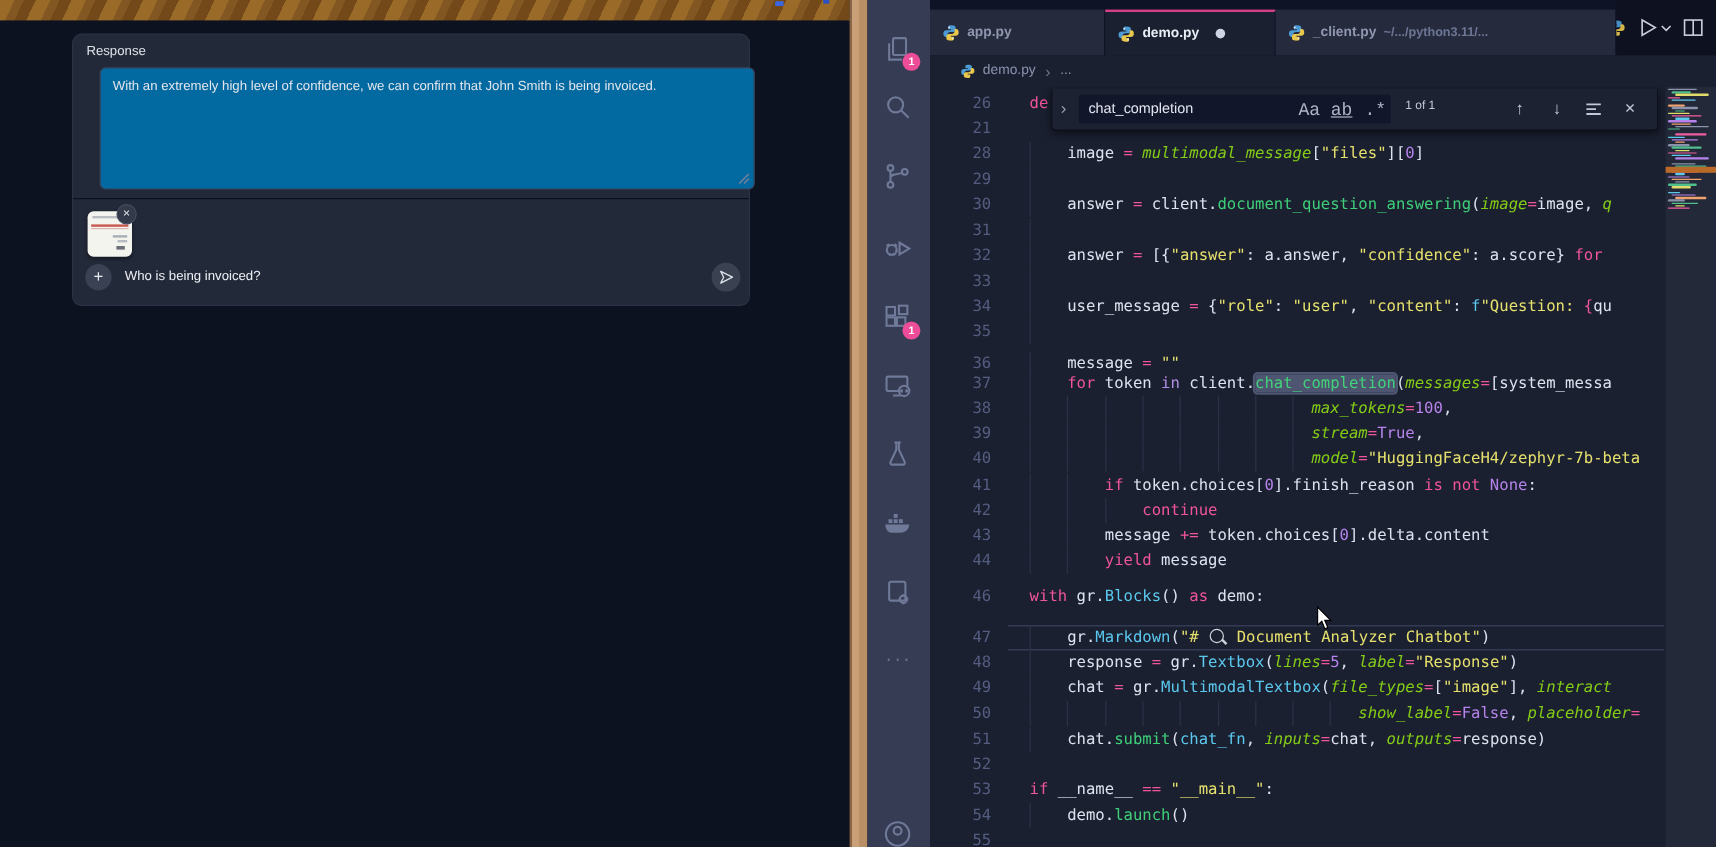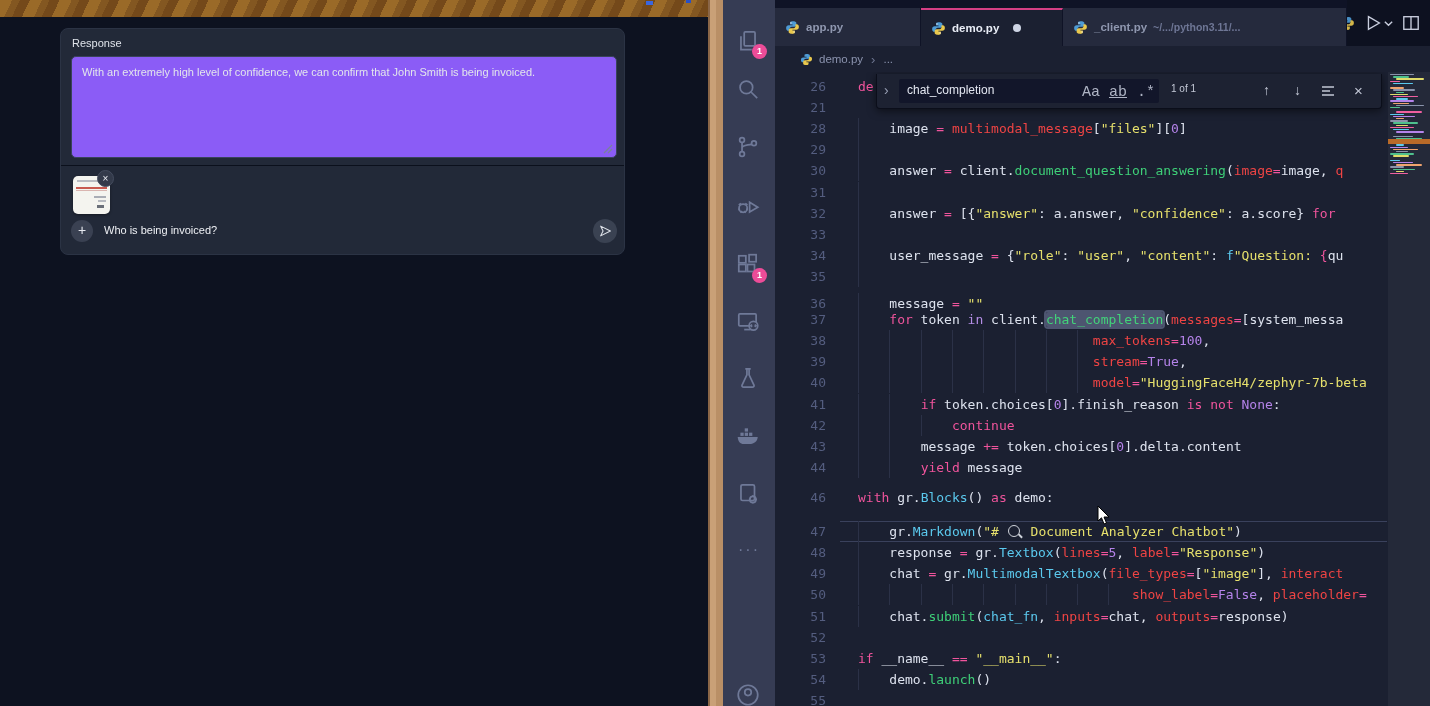--- a/index.html
+++ b/index.html
@@ -5,21 +5,21 @@
   html,body{margin:0;padding:0;background:#000;}
   .screen{position:relative;width:1430px;height:706px;overflow:hidden;font-family:"Liberation Sans",sans-serif;background:#0d1220;}
   
   .left-window{position:absolute;left:0;top:0;width:708px;height:706px;background:#0d1220;}
   .wallpaper-top{position:absolute;left:0;top:0;width:708px;height:17px;
     background:repeating-linear-gradient(115deg,#9a6a28 0 11px,#835721 11px 18px,#74491a 18px 27px);}
   .speck1{position:absolute;left:646px;top:1px;width:7px;height:4px;background:#3a66df;}
   .speck2{position:absolute;left:686px;top:0;width:5px;height:3px;background:#2750c8;}
   .gr-card{position:absolute;left:60px;top:28px;width:565px;height:227px;background:#222938;border:1px solid #2b3344;border-radius:8px;box-sizing:border-box;}
   .gr-label{position:absolute;left:11px;top:8px;font-size:11px;color:#dfe3ea;}
-  .gr-textbox{position:absolute;left:10px;top:27px;width:546px;height:102px;background:#8b5cf6;border:1px solid #39435a;border-radius:5px;box-sizing:border-box;}
+  .gr-textbox{position:absolute;left:22px;top:27px;width:546px;height:102px;background:#0369a1;border:1px solid #39435a;border-radius:5px;box-sizing:border-box;}
   .gr-textbox .txt{position:absolute;left:10px;top:8px;right:10px;font-size:11px;color:#e3e6ec;line-height:1.35;}
   .resize-h{position:absolute;right:3px;bottom:3px;width:10px;height:10px;}
   .gr-divider{position:absolute;left:0;top:136px;width:100%;height:1px;background:#0b101c;}
   .thumb{position:absolute;left:12px;top:147px;width:37px;height:38px;background:#f4f4ef;border-radius:5px;box-shadow:0 1px 3px #0006;}
   .thumb .l1{position:absolute;left:4px;top:4px;width:22px;height:2px;background:#b9bcc2;}
   .thumb .l2{position:absolute;left:3px;top:11px;width:31px;height:2px;background:#c85a50;}
   .thumb .l3{position:absolute;left:3px;top:14px;width:31px;height:1px;background:#d9b5b0;}
   .thumb .l4{position:absolute;right:4px;top:20px;width:12px;height:1.5px;background:#a9adb5;}
   .thumb .l5{position:absolute;right:4px;top:24px;width:8px;height:1.5px;background:#b7bac0;}
   .thumb .l6{position:absolute;right:6px;top:29px;width:7px;height:3px;background:#6a6f78;}
@@ -60,21 +60,21 @@
   
   .code-area{position:absolute;left:0;top:72px;right:0;bottom:0;overflow:hidden;}
   .minimap-col{position:absolute;left:613px;top:0;width:42px;bottom:0;background:#242939;}
   .lines-layer{position:absolute;left:0;top:0;width:612px;height:100%;overflow:hidden;font-family:"DejaVu Sans Mono",monospace;font-size:13px;}
   .code-line{position:absolute;left:0;width:612px;height:21.2px;line-height:21.2px;white-space:pre;overflow:hidden;}
   .gut{position:absolute;left:0;top:0;width:51px;text-align:right;color:#545d7f;}
   .ltxt{position:absolute;left:83px;top:0;}
   .guide{position:absolute;top:0;height:100%;width:1px;background:#2b3147;}
   .curline{position:absolute;left:65px;width:547px;height:21.2px;border-top:1px solid #3a415c;border-bottom:1px solid #3a415c;box-sizing:border-box;}
   .tk-d{color:#dde2ee}.tk-k{color:#f0549c}.tk-s{color:#e6e06c}.tk-f{color:#3ecf78}
-  .tk-c{color:#5bc9ee}.tk-p{color:#ef4444;}.tk-n{color:#b583ea}.tk-i{color:#b48ee6}
+  .tk-c{color:#5bc9ee}.tk-p{color:#84cc16;font-style:italic}.tk-n{color:#b583ea}.tk-i{color:#b48ee6}
   .tk-hl{color:#42d37a;background:#4d5570;border-radius:2px;box-shadow:0 0 0 2px #4d5570;}
   .mag{display:inline-block;width:10px;height:10px;border:1.5px solid #cfd3da;border-radius:50%;position:relative;vertical-align:-1px;margin:0 3px 0 1px;}
   .mag::after{content:"";position:absolute;width:5px;height:1.5px;background:#cfd3da;right:-4px;bottom:-1px;transform:rotate(45deg);}
   
   .findw{position:absolute;left:101px;top:2px;width:506px;height:35px;background:#1d2232;border:1px solid #0b0e1a;border-top:none;border-radius:0 0 4px 4px;box-shadow:0 2px 8px #00000088;box-sizing:border-box;}
   .findw .fchev{position:absolute;left:7px;top:8px;color:#9aa1b5;font-size:14px;cursor:pointer;}
   .find-input{position:absolute;left:22px;top:5px;width:260px;height:24px;background:#12162a;border-radius:2px;}
   .find-input .q{position:absolute;left:8px;top:4px;font-size:12px;color:#e2e6f0;font-family:"Liberation Sans",sans-serif;}
   .fi-ic{position:absolute;top:5px;font-size:15px;color:#aeb4c4;cursor:pointer;font-family:Liberation Mono, monospace;}
   .fi-aa{left:183px;} .fi-ab{left:210px;text-decoration:underline;} .fi-re{left:238px;}

